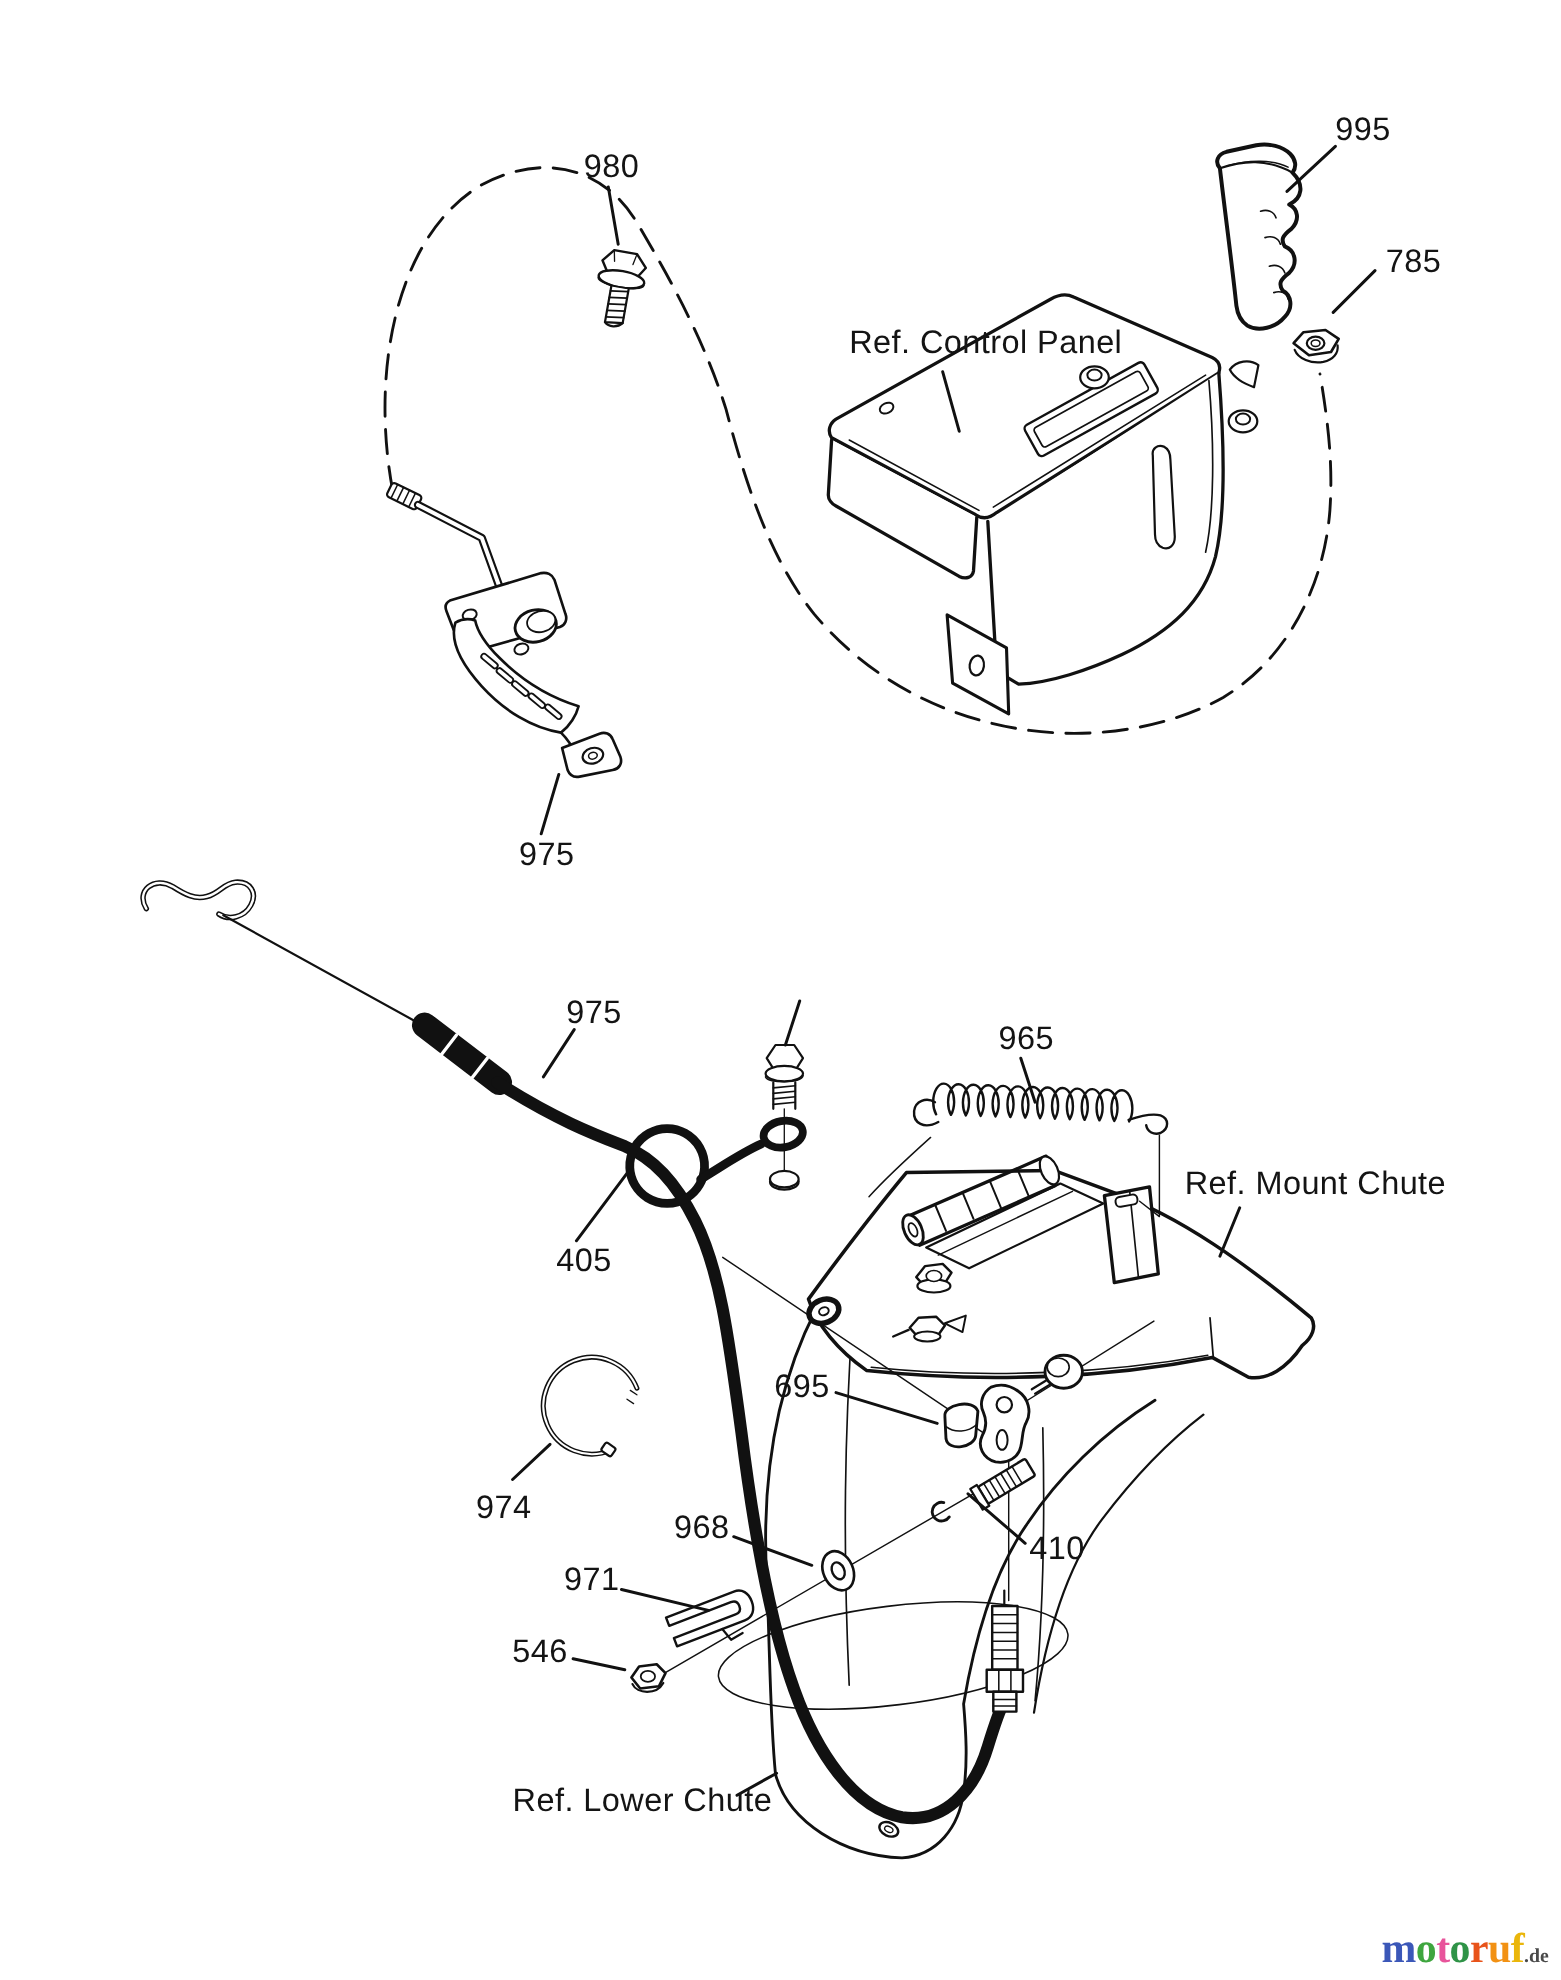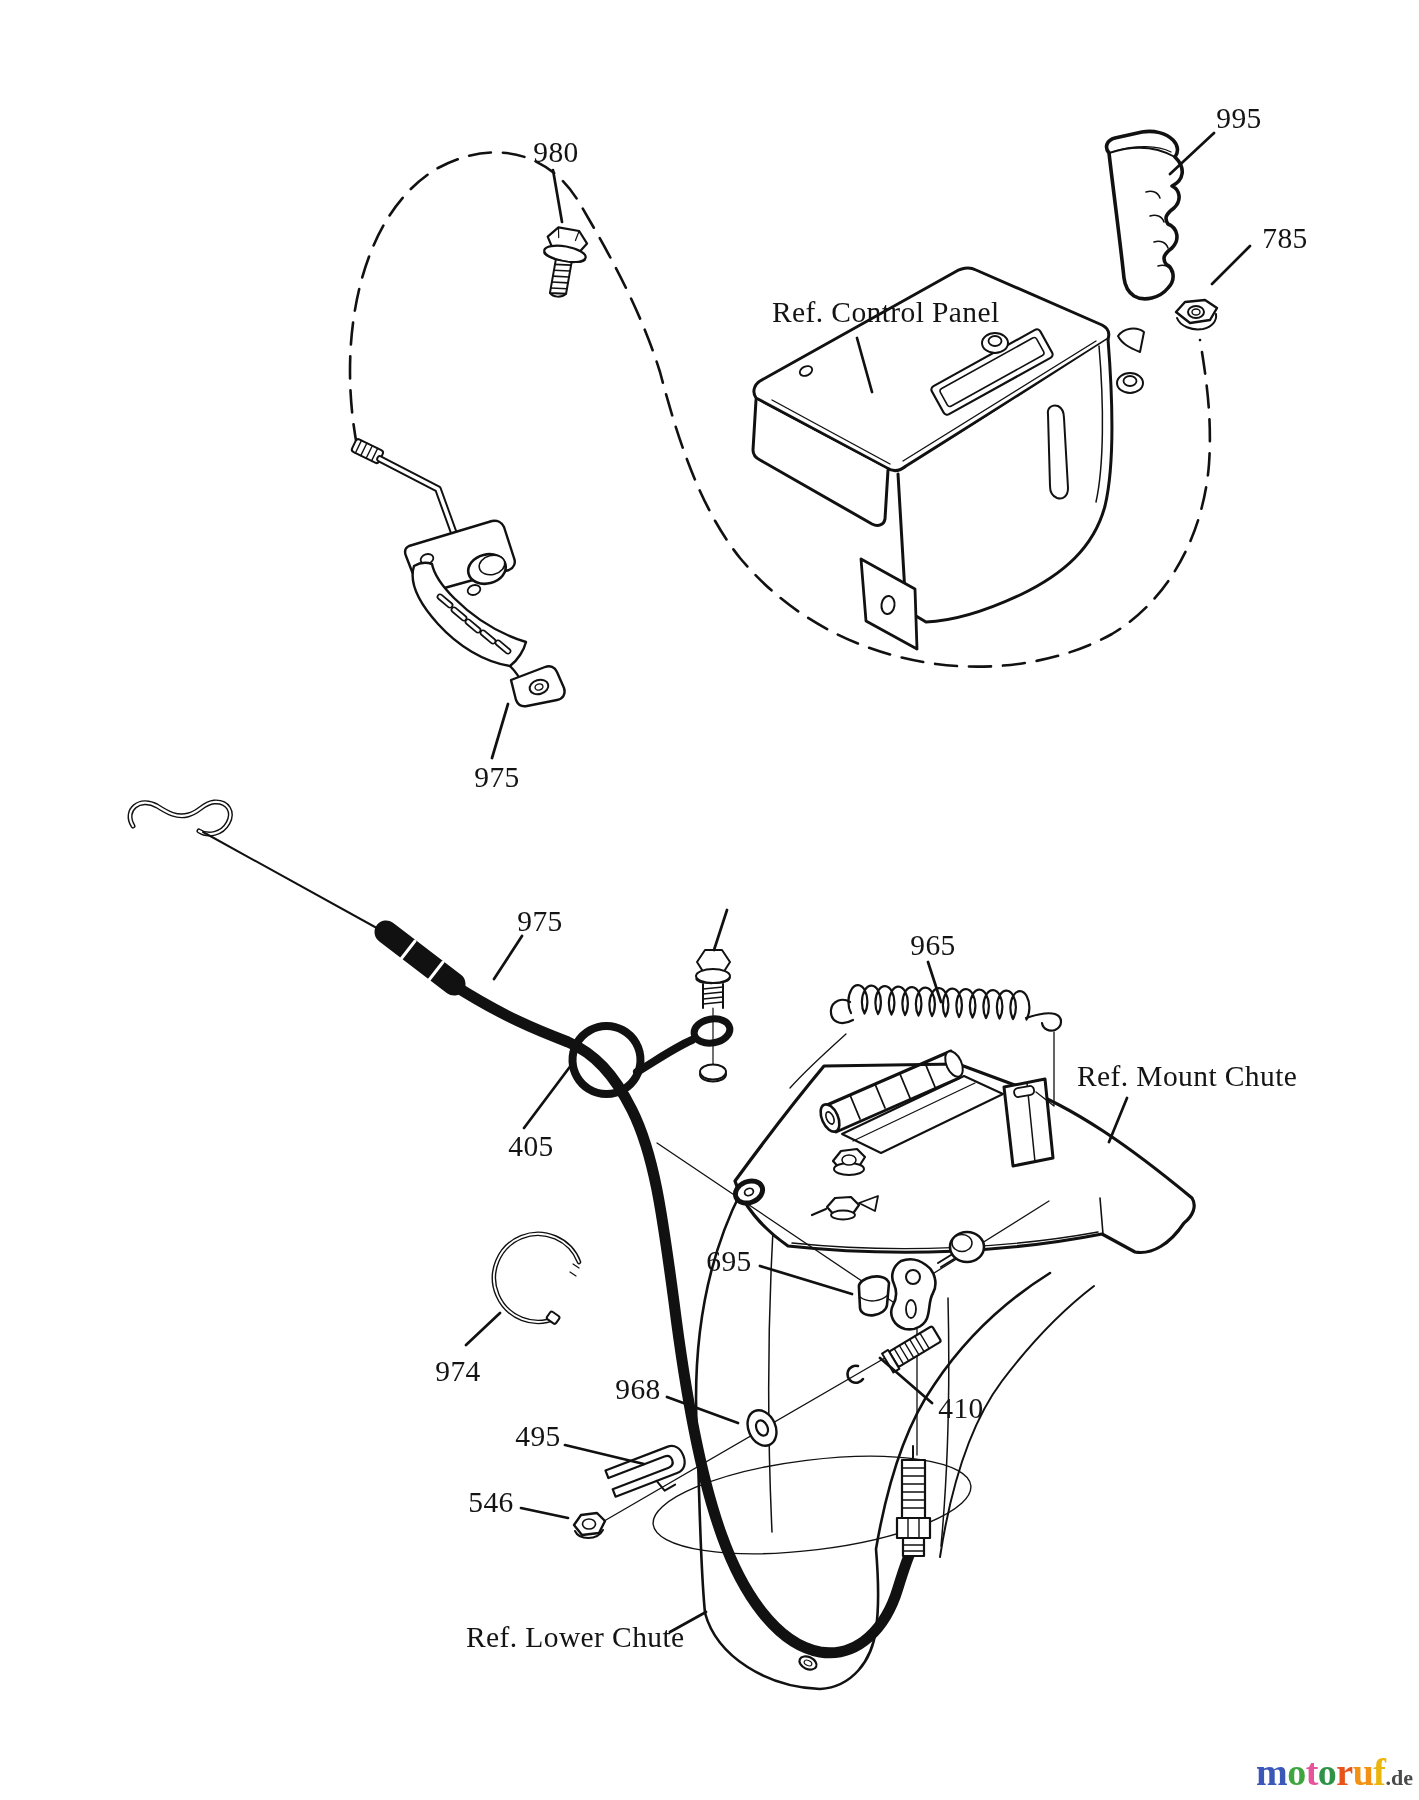--- a/index.html
+++ b/index.html
@@ -1,24 +1,24 @@
 <!DOCTYPE html>
 <html><head>
 <meta charset="utf-8">
 <style>
   html,body{margin:0;padding:0;background:#ffffff;}
   .stage{position:relative;width:1419px;height:1800px;background:#ffffff;overflow:hidden;
          font-family:"Liberation Sans",sans-serif;}
   svg.art{position:absolute;left:0;top:0;}
-  .lbl{position:absolute;font-size:29.5px;color:#141414;white-space:nowrap;letter-spacing:.4px;font-family:Liberation Serif, serif;}
+  .lbl{position:absolute;font-size:29.5px;color:#141414;white-space:nowrap;letter-spacing:.4px;}
   .center{transform:translate(-50%,-50%);}
   .leftA{transform:translate(0,-50%);}
   .watermark{position:absolute;font-family:"Liberation Serif",serif;font-weight:700;white-space:nowrap;}
   .wm-word span{font-size:38px;letter-spacing:-.5px;}
-  .wm-suffix{font-size:22px;}
+  .wm-suffix{font-size:18px;}
 </style>
 </head>
 <body>
 
 <div class="stage">
 
 <svg class="art" width="1419" height="1800" viewBox="0 0 1419 1800">
   <g stroke="#111111" fill="none" stroke-width="2" stroke-linecap="round" stroke-linejoin="round">
 
     <g>
@@ -274,21 +274,21 @@
 <div class="lbl center" style="left:1285px;top:238px">785</div>
 <div class="lbl leftA" style="left:772px;top:312px">Ref. Control Panel</div>
 <div class="lbl center" style="left:497px;top:777px">975</div>
 <div class="lbl center" style="left:540px;top:921px">975</div>
 <div class="lbl center" style="left:933px;top:945px">965</div>
 <div class="lbl leftA" style="left:1077px;top:1076px">Ref. Mount Chute</div>
 <div class="lbl center" style="left:531px;top:1146px">405</div>
 <div class="lbl center" style="left:729px;top:1261px">695</div>
 <div class="lbl center" style="left:458px;top:1371px">974</div>
 <div class="lbl center" style="left:638px;top:1389px">968</div>
-<div class="lbl center" style="left:538px;top:1436px">495</div>
+<div class="lbl center" style="left:538px;top:1436px">971</div>
 <div class="lbl center" style="left:491px;top:1502px">546</div>
 <div class="lbl center" style="left:961px;top:1408px">410</div>
 <div class="lbl leftA" style="left:466px;top:1637px">Ref. Lower Chute</div>
 
 <div class="watermark" style="left:1256px;top:1750px">
   <span class="wm-word"><span style="color: rgb(59, 87, 184);">m</span><span style="color: rgb(63, 166, 63);">o</span><span style="color: rgb(232, 84, 155);">t</span><span style="color: rgb(47, 147, 71);">o</span><span style="color: rgb(232, 83, 26);">r</span><span style="color: rgb(242, 145, 19);">u</span><span style="color: rgb(234, 182, 11);">f</span></span><span class="wm-suffix" style="color: rgb(74, 74, 74);">.de</span>
 </div>
 
 </div>
 

